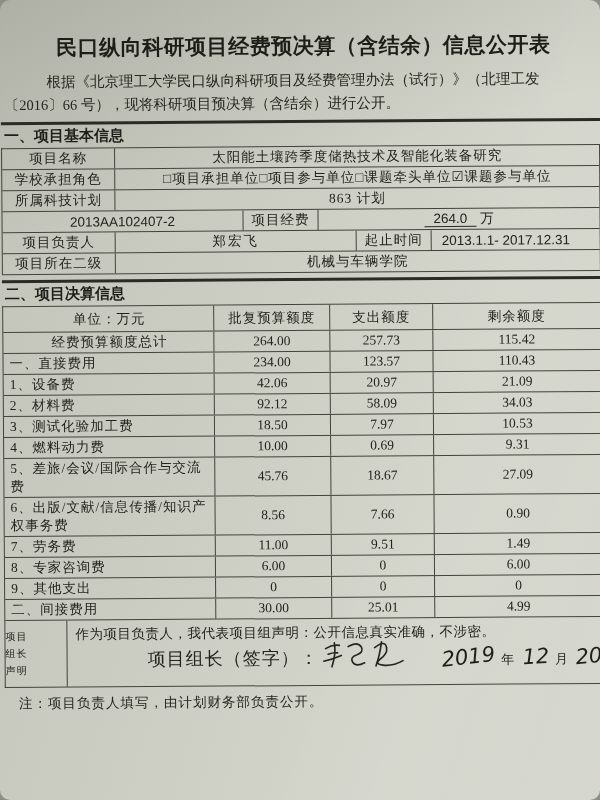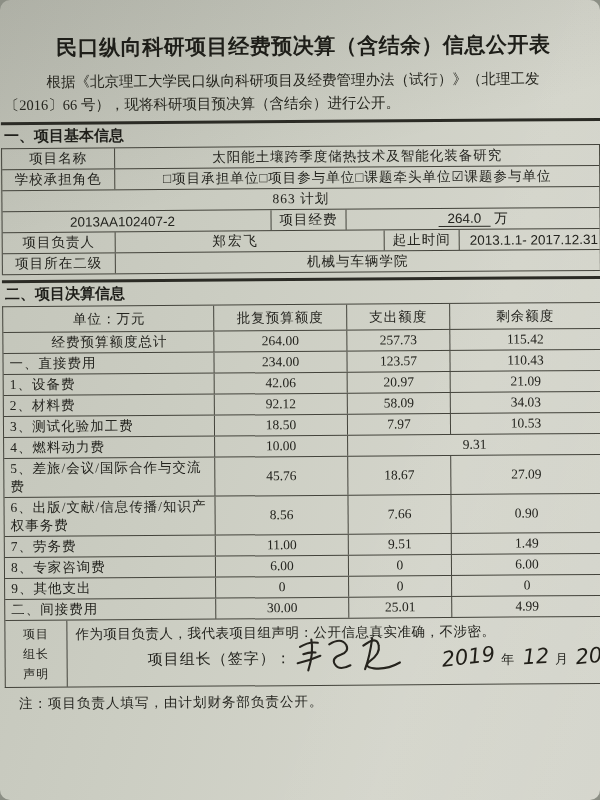--- a/index.html
+++ b/index.html
@@ -32,47 +32,47 @@
     font-weight: bold; font-size: 15px; padding: 2px 0 2px 3px; color: #1f1f1a;
   }
 
   
   .t1 { border-top: 1px solid #43433b; border-left: 1px solid #43433b; border-right: 1px solid #43433b; width: 599px; }
   .t1-row { display: flex; border-bottom: 1px solid #43433b; height: 21px; font-size: 13.5px; align-items: stretch; }
   .cellc { display: flex; align-items: center; justify-content: center; overflow: hidden; white-space: nowrap; }
   .t1-label { width: 113px; border-right: 1px solid #43433b; letter-spacing: 1px; }
   .t1-value { flex: 1; letter-spacing: 1px; }
   .t1-value2a { width: 240px; font-family: "Liberation Sans", "DejaVu Sans", sans-serif; }
-  .t1-label2 { width: 76px; border-left: 1px solid #43433b; border-right: 1px solid #43433b; letter-spacing: 1px; margin-left: 28px; }
+  .t1-label2 { width: 76px; border-left: 1px solid #43433b; border-right: 1px solid #43433b; letter-spacing: 1px; }
   .t1-value3 { flex: 1; justify-content: flex-start; padding-left: 10px; font-family: "Liberation Sans", "DejaVu Sans", sans-serif; }
   .t1-value3.center { justify-content: center; padding-left: 0; }
   .u-num { border-bottom: 1px solid #2b2b25; padding: 0 9px; }
   .unit-after { margin-left: 4px; font-family: "Liberation Serif", serif; }
 
   
   .t2 { border-top: 1px solid #43433b; border-left: 1px solid #43433b; border-right: 1px solid #43433b; width: 599px; font-size: 13.5px; }
   .t2-row { display: flex; border-bottom: 1px solid #43433b; min-height: 20px; align-items: stretch; }
   .t2-row.head { min-height: 26px; letter-spacing: 1px; }
   .t2-row.tall { min-height: 35px; }
   .c { display: flex; align-items: center; overflow: hidden; }
   .c1 { width: 211px; border-right: 1px solid #43433b; padding: 1px 4px 1px 6px; letter-spacing: 1px; }
-  .c2 { width: 133px; border-right: 1px solid #43433b; justify-content: center; }
+  .c2 { width: 116px; border-right: 1px solid #43433b; justify-content: center; }
   .c3 { width: 103px; border-right: 1px solid #43433b; justify-content: center; }
   .c4 { flex: 1; justify-content: center; }
   .t2-row.center .c1 { justify-content: center; }
   .t2-row.head .c1, .t2-row.head .c2, .t2-row.head .c3, .t2-row.head .c4 { justify-content: center; }
   .num { font-family: "Liberation Serif", "DejaVu Serif", serif; }
 
   
   .stmt { display: flex; border: 1px solid #43433b; border-top: none; width: 599px; height: 67px; }
-  .stmt-label { width: 62px; border-right: 1px solid #43433b; display: flex; flex-direction: column; align-items: center; justify-content: center; gap: 3px; font-size: 12px; letter-spacing: 1px; }
+  .stmt-label { width: 62px; border-right: 1px solid #43433b; display: flex; flex-direction: column; align-items: flex-start; justify-content: center; gap: 3px; font-size: 10px; letter-spacing: 1px; }
   .stmt-body { flex: 1; padding: 5px 0 0 8px; overflow: hidden; position: relative; }
   .stmt-decl { font-size: 13.5px; letter-spacing: 0.5px; white-space: nowrap; }
   .sign-row { display: flex; align-items: center; margin-top: 1px; margin-left: 72px; white-space: nowrap; }
-  .sign-label { font-size: 15px; letter-spacing: 1px; }
+  .sign-label { font-size: 18px; letter-spacing: 1px; }
   .sig-svg { margin: -14px 2px -8px 2px; }
   .hand { font-family: "DejaVu Sans", sans-serif; font-style: italic; font-size: 21px; color: #201e18; display: inline-block; }
   .hand.y { transform: rotate(-6deg); }
   .hand.m { transform: rotate(-3deg); margin-left: 2px; }
   .hand.d { transform: rotate(-5deg); margin-left: 2px; }
   .date-unit { font-size: 13px; margin: 6px 6px 0 6px; }
   .date-group { margin-left: 26px; display: flex; align-items: center; }
 
   .footnote { margin-top: 7px; padding-left: 14px; font-size: 13.5px; letter-spacing: 1px; }
 </style>
@@ -94,20 +94,21 @@
     <div class="t1">
       <div class="t1-row">
         <div class="cellc t1-label">项目名称</div>
         <div class="cellc t1-value">太阳能土壤跨季度储热技术及智能化装备研究</div>
       </div>
       <div class="t1-row">
         <div class="cellc t1-label">学校承担角色</div>
         <div class="cellc t1-value">□项目承担单位□项目参与单位□课题牵头单位☑课题参与单位</div>
       </div>
       <div class="t1-row">
+        <div class="cellc t1-label">所属科技计划</div>
         <div class="cellc t1-value">863 计划</div>
       </div>
       <div class="t1-row">
         <div class="cellc t1-value2a">2013AA102407-2</div>
         <div class="cellc t1-label2">项目经费</div>
         <div class="cellc t1-value3 center">
           <span class="u-num">264.0</span>
           <span class="unit-after">万</span>
         </div>
       </div>
@@ -159,20 +160,21 @@
       </div>
           <div class="t2-row">
         <div class="c c1 cell">3、测试化验加工费</div>
         <div class="c c2 num cell">18.50</div>
         <div class="c c3 num cell">7.97</div>
         <div class="c c4 num cell">10.53</div>
       </div>
           <div class="t2-row">
         <div class="c c1 cell">4、燃料动力费</div>
         <div class="c c2 num cell">10.00</div>
+        <div class="c c3 num cell">0.69</div>
         <div class="c c4 num cell">9.31</div>
       </div>
           <div class="t2-row tall">
         <div class="c c1 cell">5、差旅/会议/国际合作与交流费</div>
         <div class="c c2 num cell">45.76</div>
         <div class="c c3 num cell">18.67</div>
         <div class="c c4 num cell">27.09</div>
       </div>
           <div class="t2-row tall">
         <div class="c c1 cell">6、出版/文献/信息传播/知识产权事务费</div>

